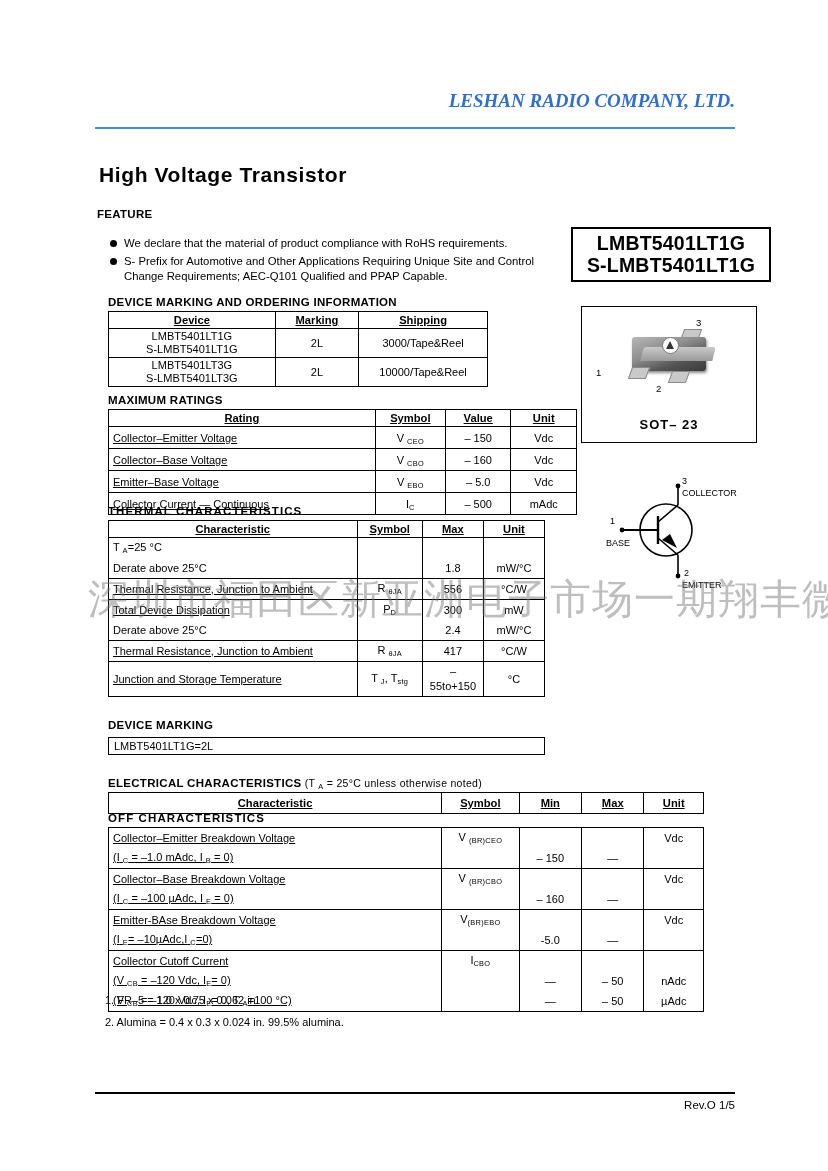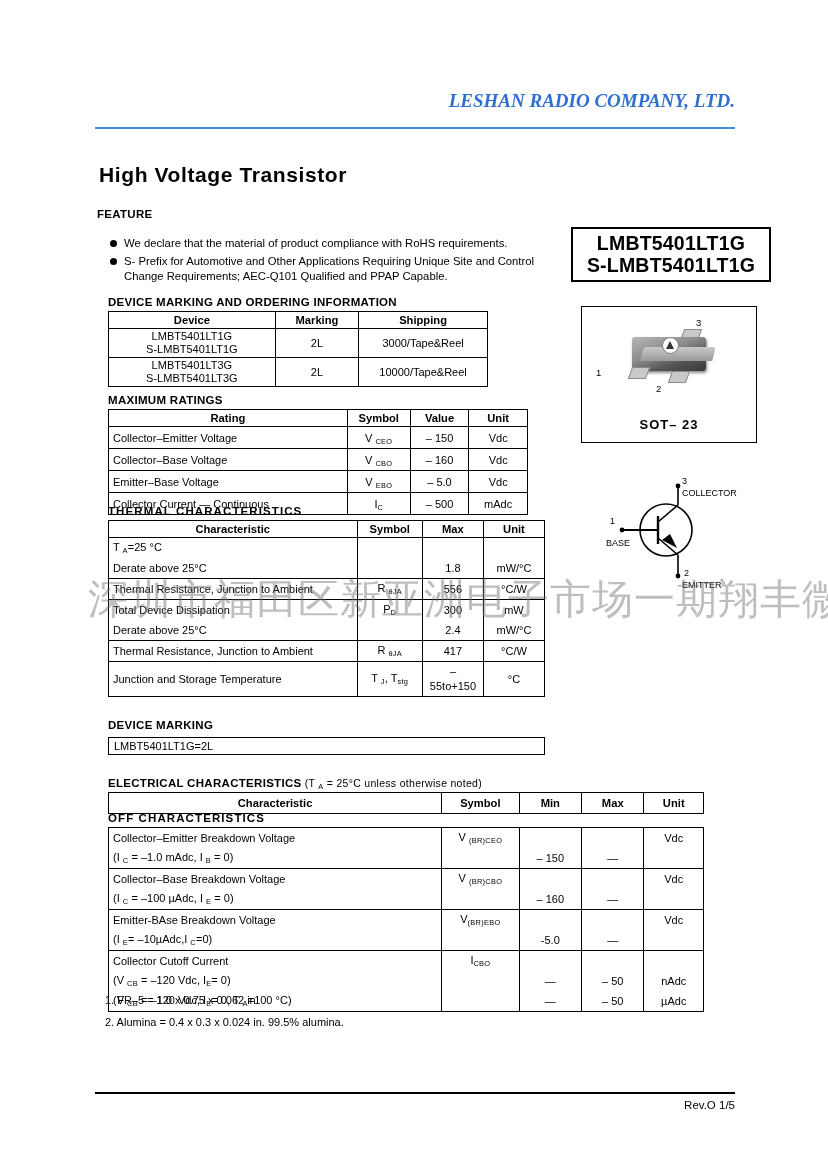--- a/index.html
+++ b/index.html
@@ -210,33 +210,34 @@
   table.dt th, table.dt td {
     border: 1px solid #000;
     padding: 2px 4px;
     font-weight: normal;
     vertical-align: middle;
   }
   table.dt th {
     font-weight: 700;
     text-align: center;
     font-size: 11.2px;
+    text-decoration: underline;
   }
   td.c { text-align: center; }
   td.l { text-align: left; }
-  .ind { padding-left: 14px; }
+  .ind { padding-left: 14px; text-decoration: underline; }
   .ind2 { padding-left: 22px; }
   sub { font-size: 7.4px; vertical-align: baseline; position: relative; top: 2px; letter-spacing: .3px;}
 
   
   #tbl-order { left: 108px; top: 311px; width: 380px; }
   #tbl-order td { padding: 1px 4px; line-height: 13px; }
 
   
-  #tbl-max { left: 108px; top: 409px; width: 420px; }
+  #tbl-max { left: 108px; top: 409px; width: 469px; }
   #tbl-max td { height: 17px; }
 
   
   #tbl-therm { left: 108px; top: 520px; width: 437px; }
   #tbl-therm td { height: 16px; line-height: 15px; }
   #tbl-therm td.nb-b { border-bottom: none; }
   #tbl-therm td.nb-t { border-top: none; margin-top: 46px; }
 
   
   .dm-box {

